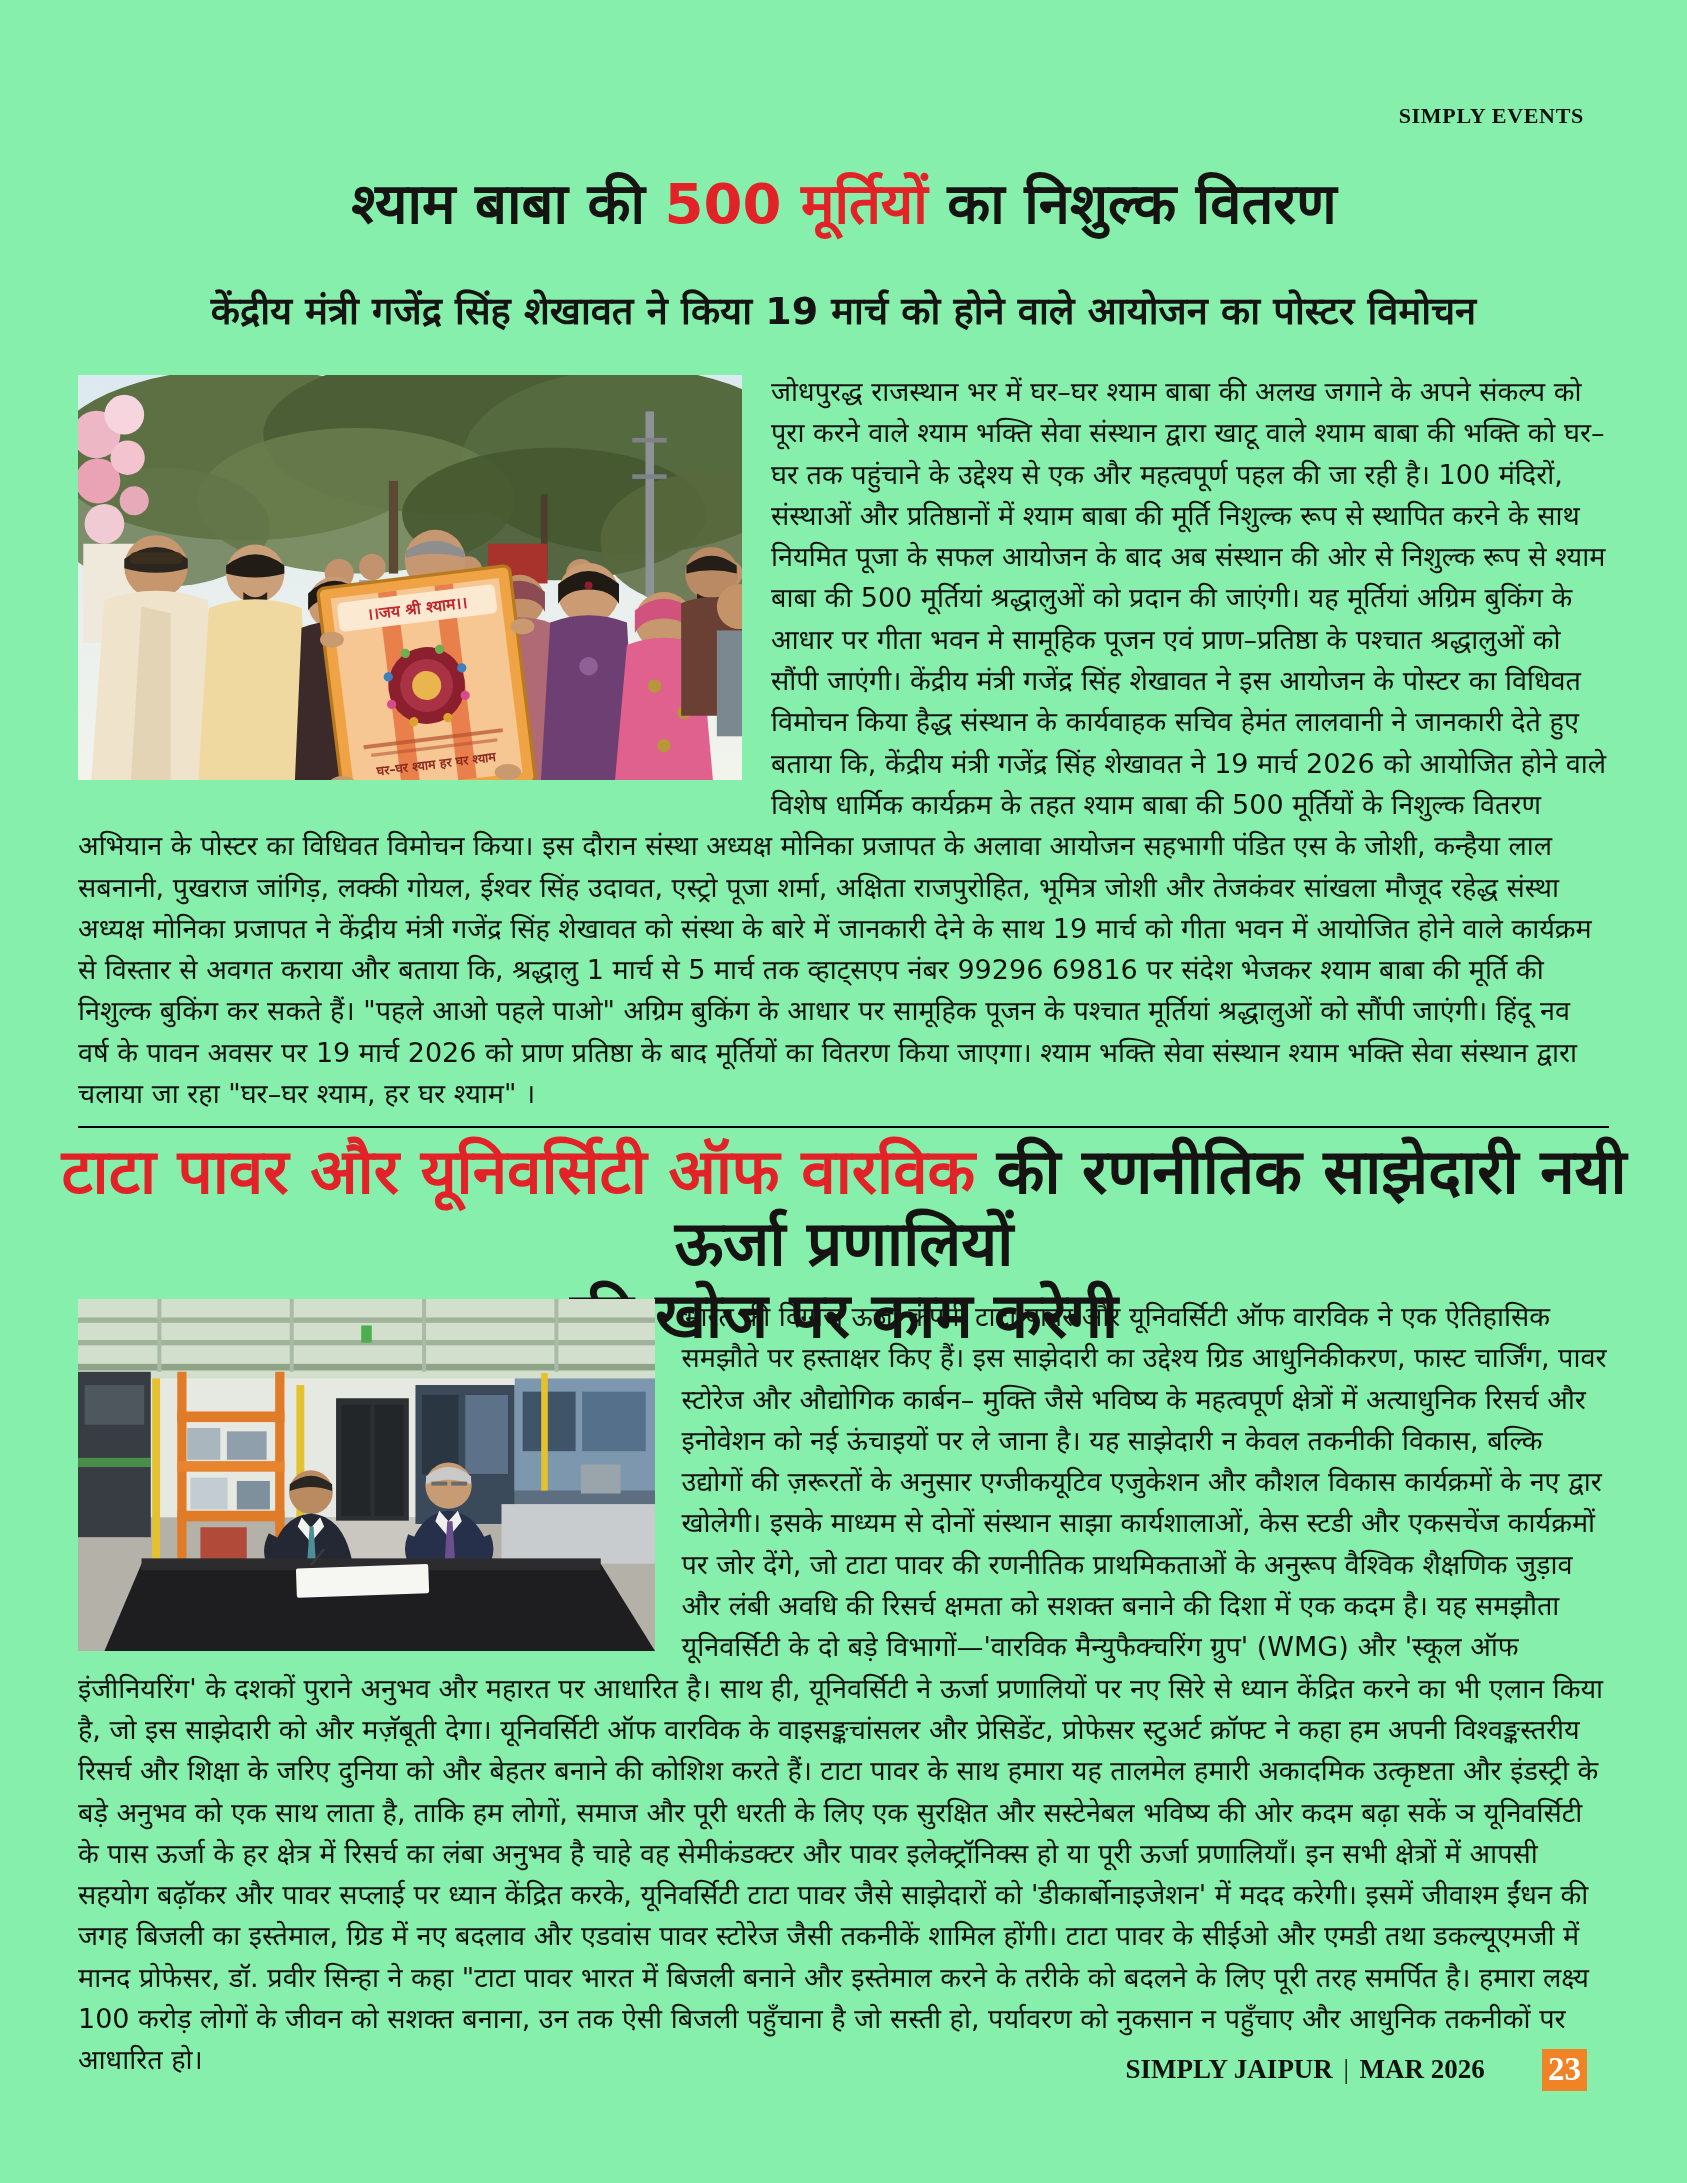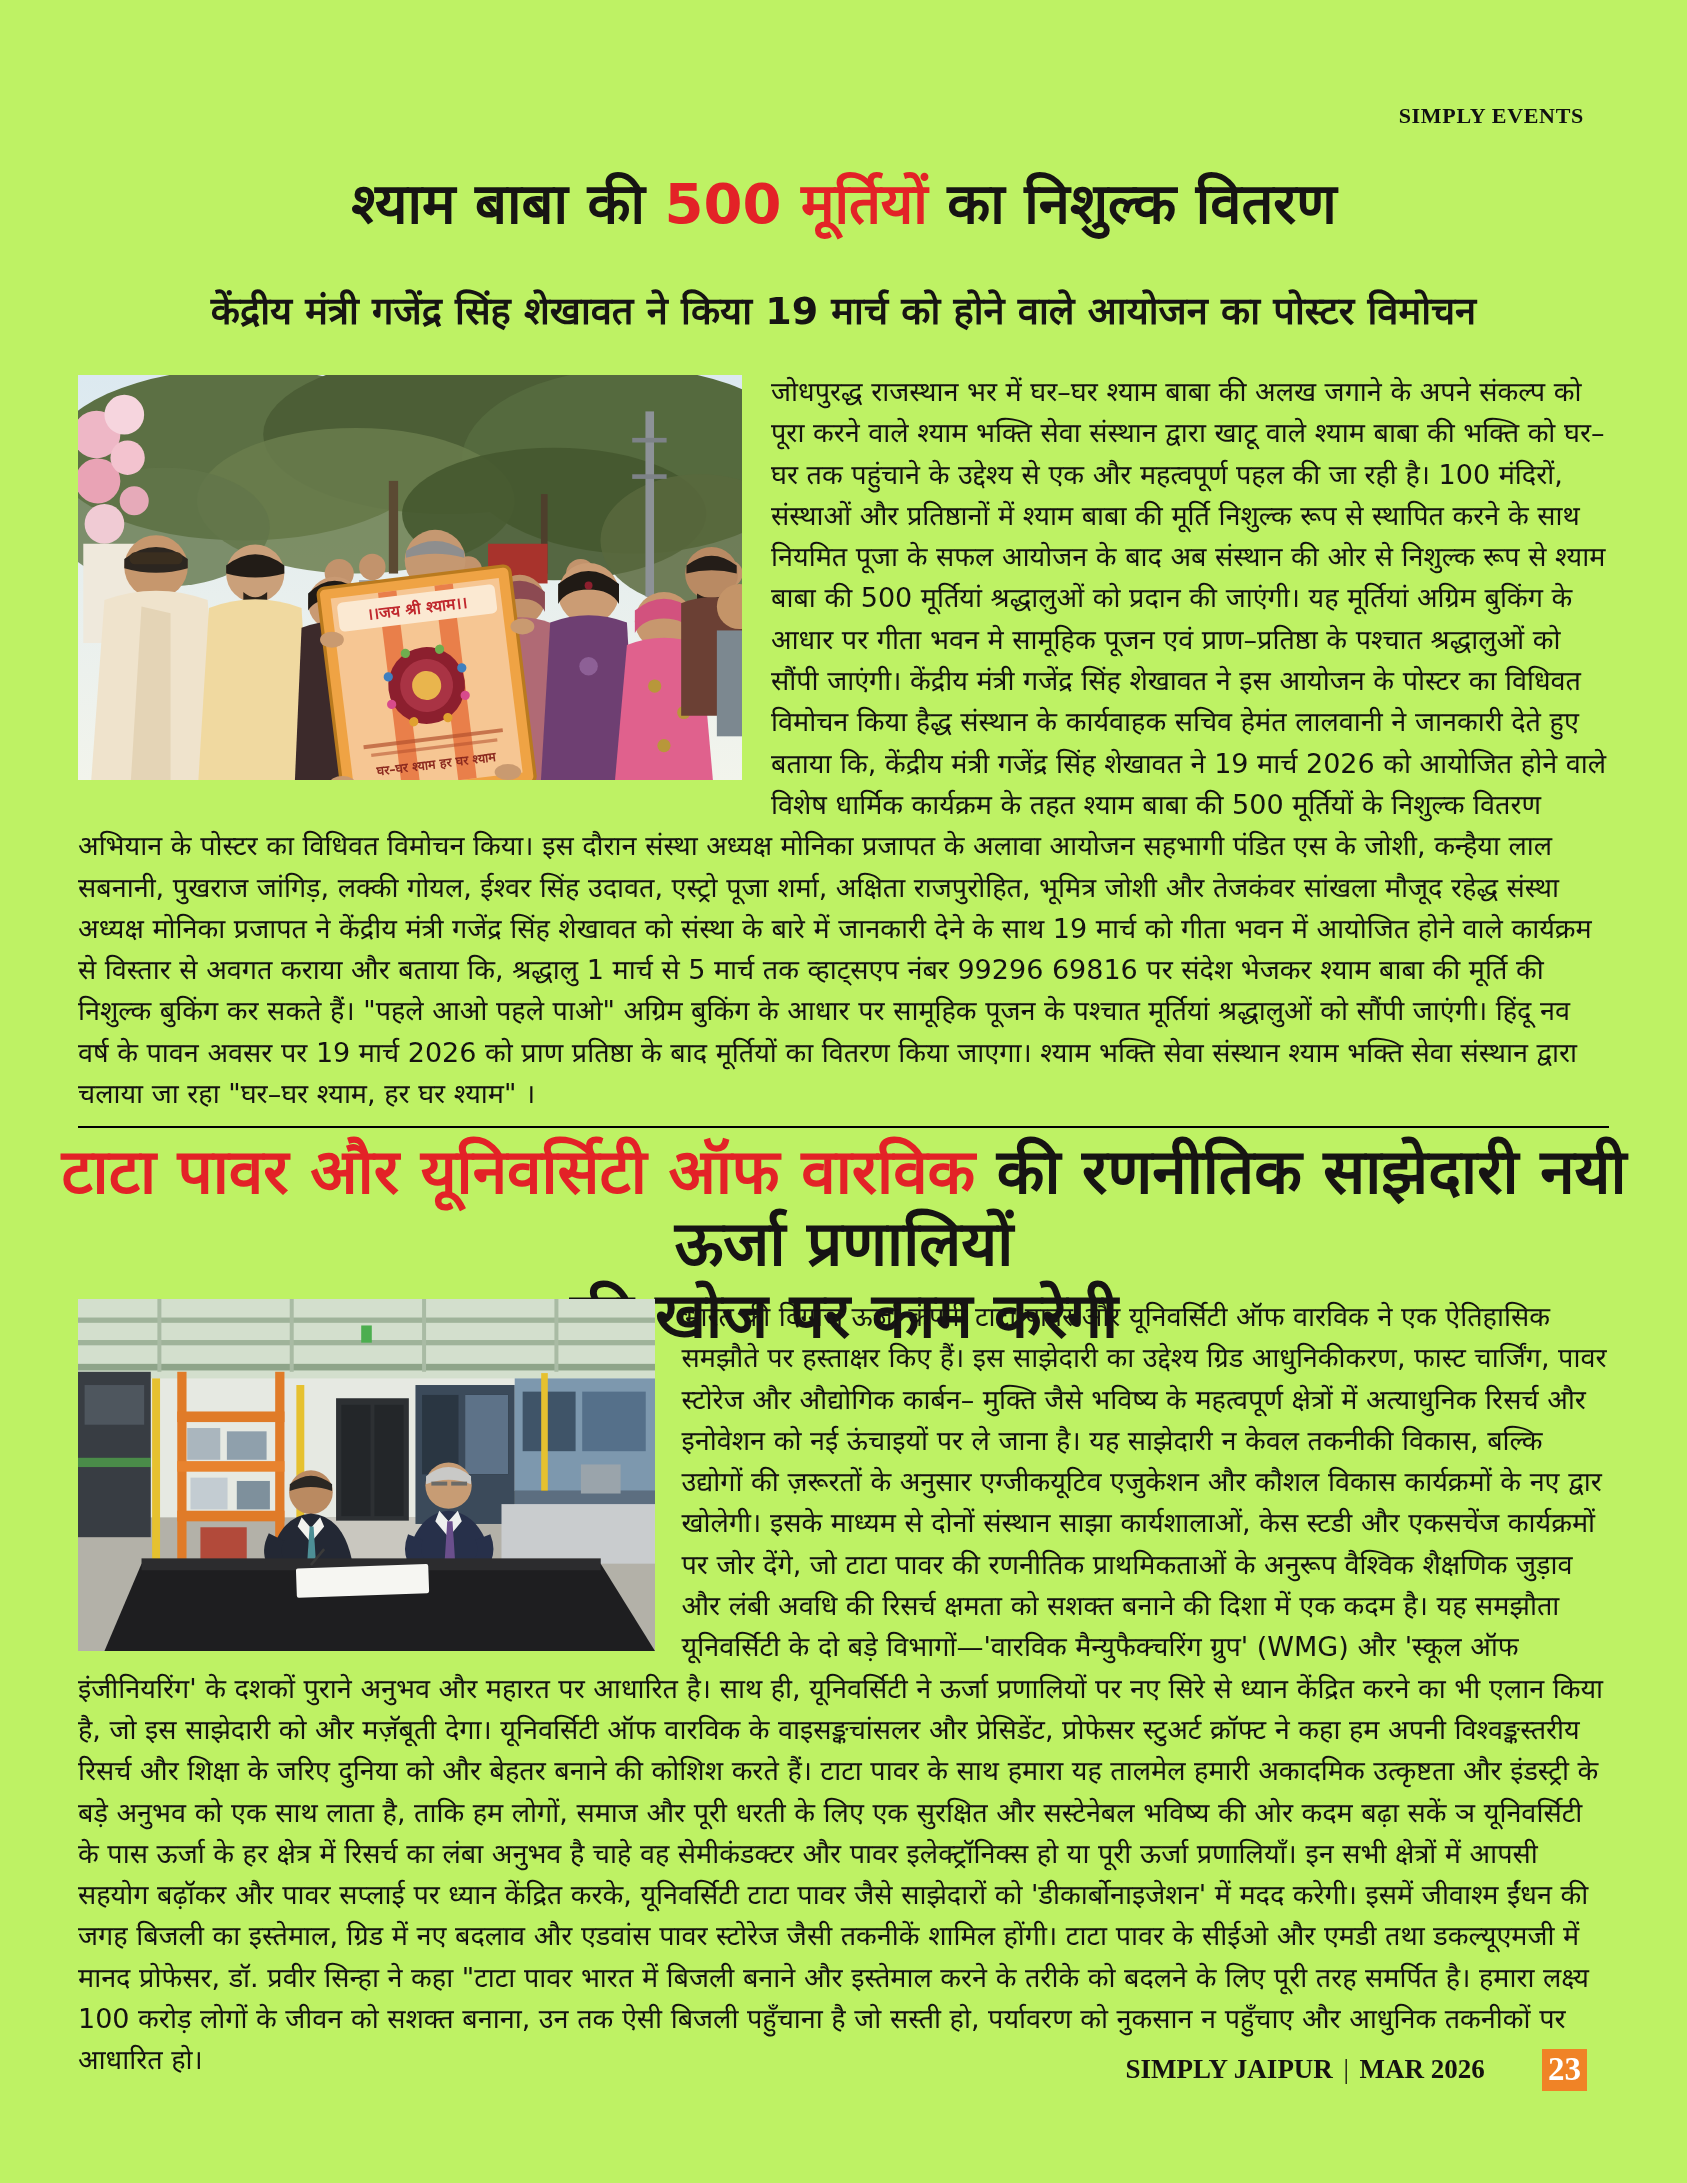--- a/index.html
+++ b/index.html
@@ -1,16 +1,16 @@
 <!DOCTYPE html>
 <html style="font-size:10.6px"><head>
 <meta charset="utf-8">
 <style>
   html,body{margin:0;padding:0;background:#ffffff;}
-  .page{position:relative;width:1688px;height:2183px;background:#bef264;overflow:hidden;
+  .page{position:relative;width:1688px;height:2183px;background:#86efac;overflow:hidden;
         font-family:"Liberation Serif",serif;color:#101010;}
 
   .kicker{position:absolute;top:103px;right:104px;
           font-family:"Liberation Serif",serif;font-weight:bold;font-size:22px;
           letter-spacing:0.7px;color:#111;}
 
   .h1{position:absolute;top:173px;left:60px;width:1568px;text-align:center;
       font-family:"DejaVu Sans","Liberation Sans",sans-serif;font-weight:bold;
       font-size:56px;line-height:1.12;white-space:nowrap;color:#161413;}
   .red{color:#E32227;}

